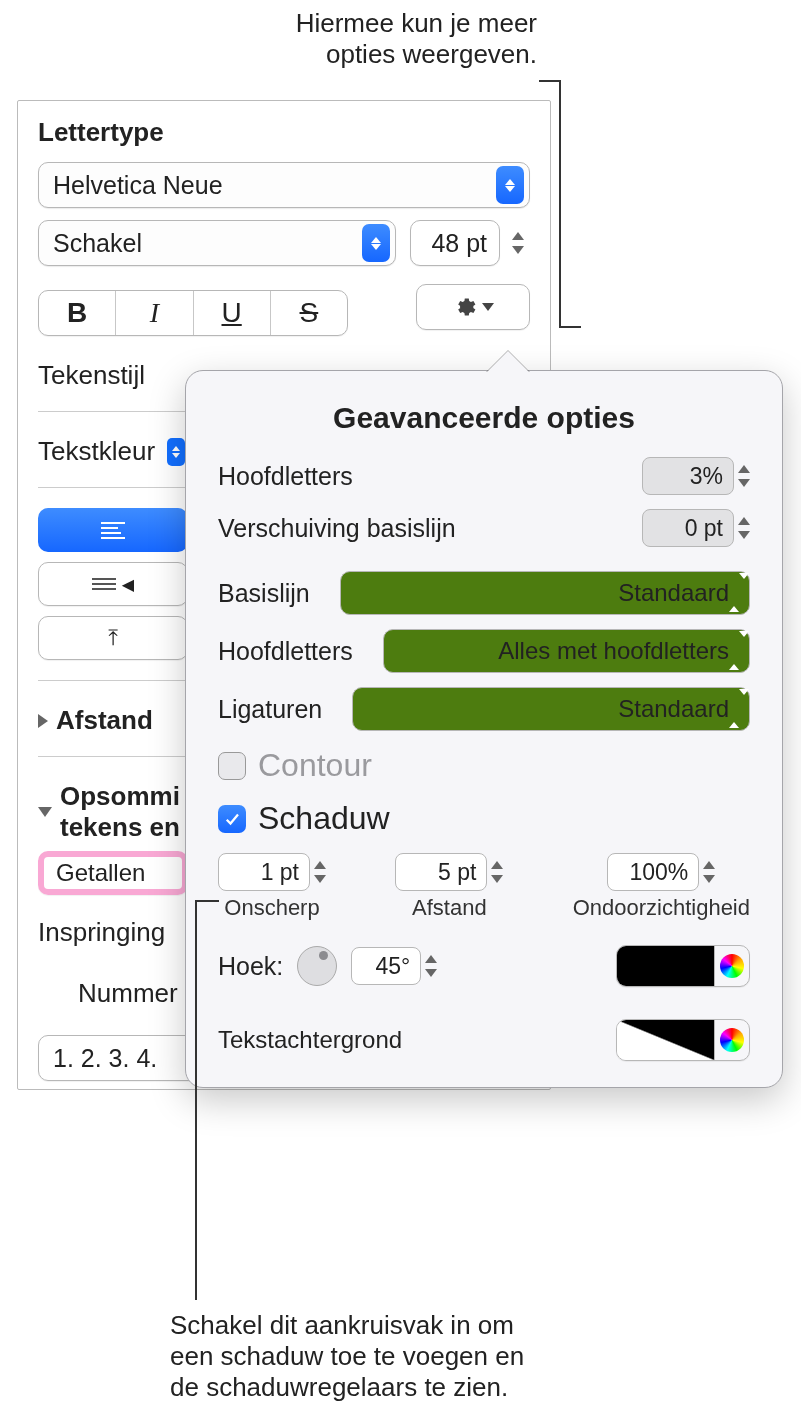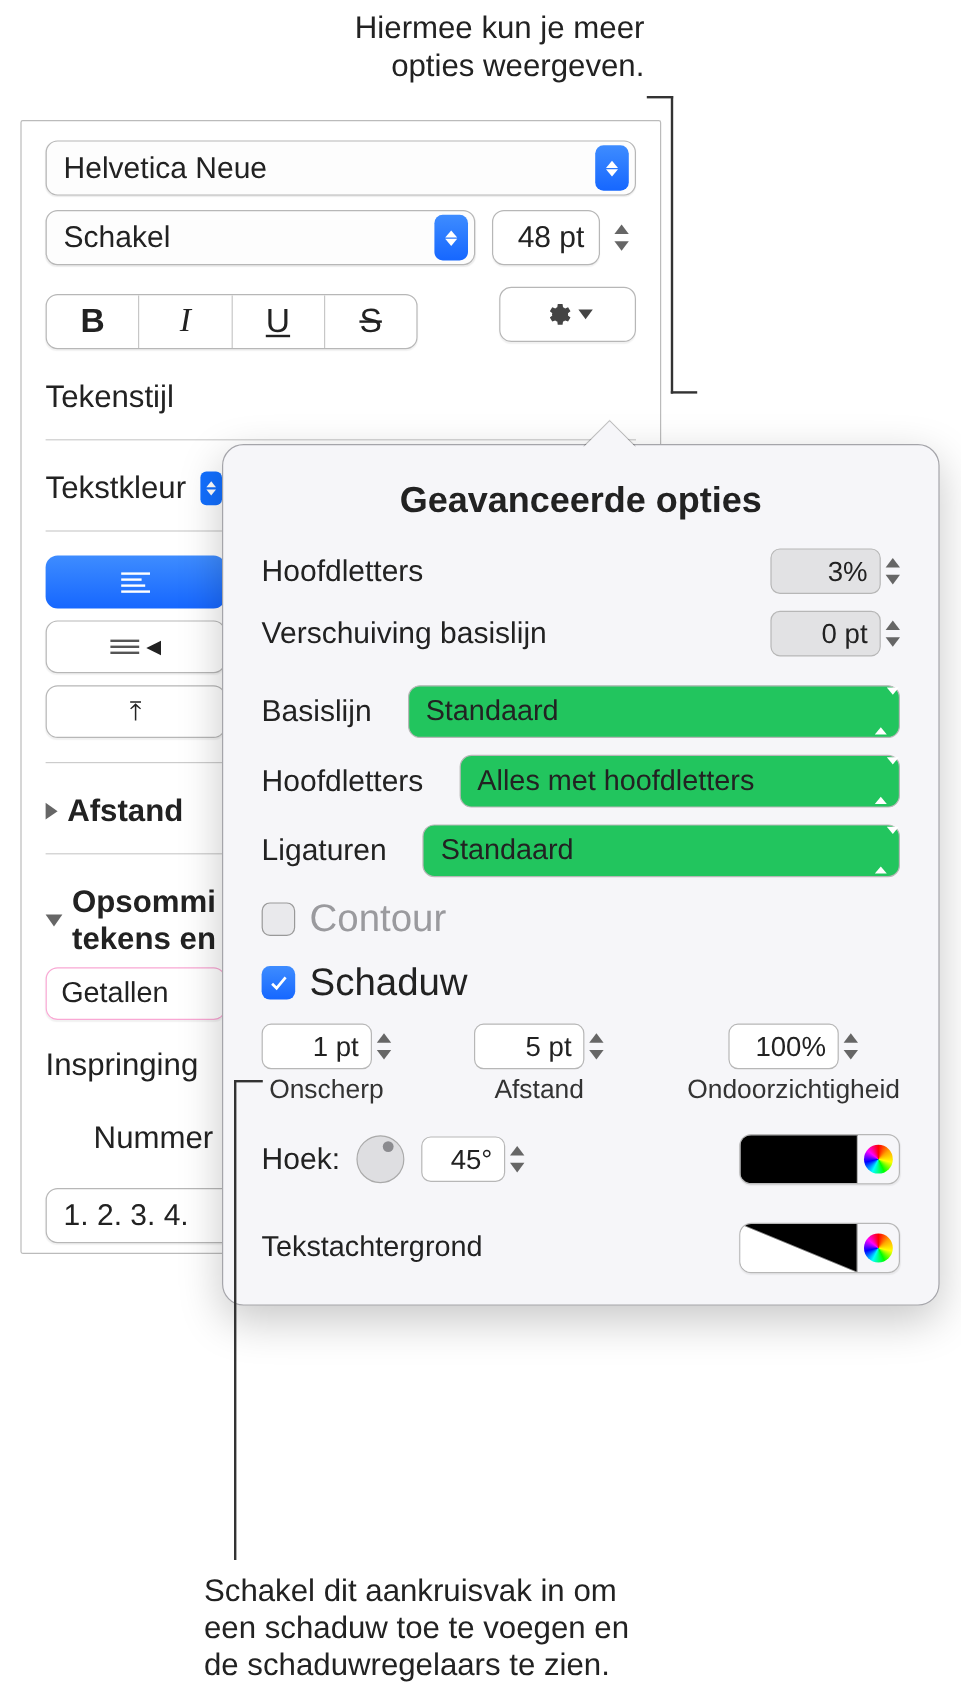--- a/index.html
+++ b/index.html
@@ -272,21 +272,21 @@
     border-left:10px solid #666;
   }
   .disclosure.open .tri {
     border-left:7px solid transparent;
     border-right:7px solid transparent;
     border-top:10px solid #666;
     border-bottom:none;
   }
 
   .small-popup {
-    border:1px solid #f9a8d4;
+    border:6px solid #f9a8d4;
     border-radius:10px;
     height:44px;
     display:flex;align-items:center;
     padding:0 12px;
     font-size:24px;
     box-shadow:0 1px 1px rgba(0,0,0,0.06);
     margin-top:8px;
     width:150px;
     justify-content:space-between;
   }
@@ -362,23 +362,23 @@
     border-right:6px solid transparent;
   }
   .step-ctrl .up { border-bottom:8px solid #666; margin-bottom:3px;}
   .step-ctrl .dn { border-top:8px solid #666; margin-top:3px;}
 
   .select-popup {
     flex:1;
     margin-left:30px;
     border:1px solid #b7b7b7;
     border-radius:10px;
-    background:#22c55e;
+    background:#4d7c0f;
     height:44px;
-    display:flex;align-items:center;justify-content:space-between;
+    display:flex;align-items:center;justify-content:flex-end;
     padding-left:14px;
     font-size:24px;
   }
 
   .check-row {
     display:flex;align-items:center;gap:12px;
     margin-top:16px;
     font-size:32px;
   }
   .checkbox {
@@ -455,20 +455,21 @@
 <body>
 
 <div class="callout-top">
   <div>Hiermee kun je meer</div>
   <div>opties weergeven.</div>
 </div>
 <div class="callout-line-top"></div>
 
 <div class="panel">
 
+  <div class="section-title">Lettertype</div>
 
   <div class="popup">
     <span>Helvetica Neue</span>
     <span class="arrows">
         <span class="a-up"></span>
         <span class="a-dn"></span>
       </span>
   </div>
 
   <div class="row2">

